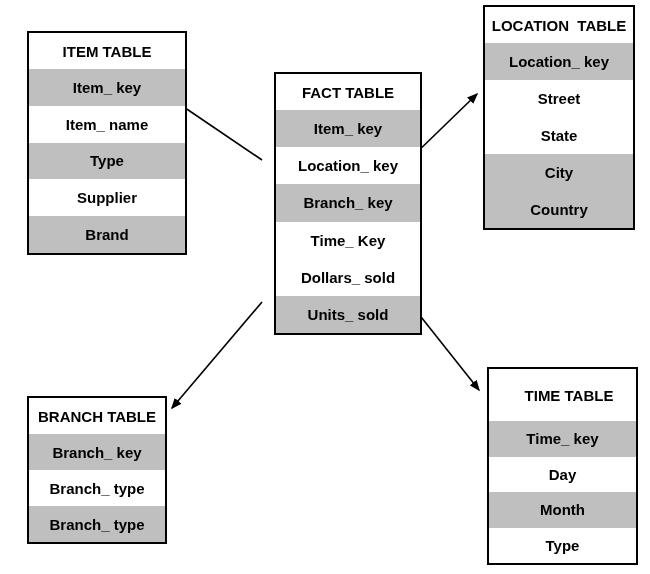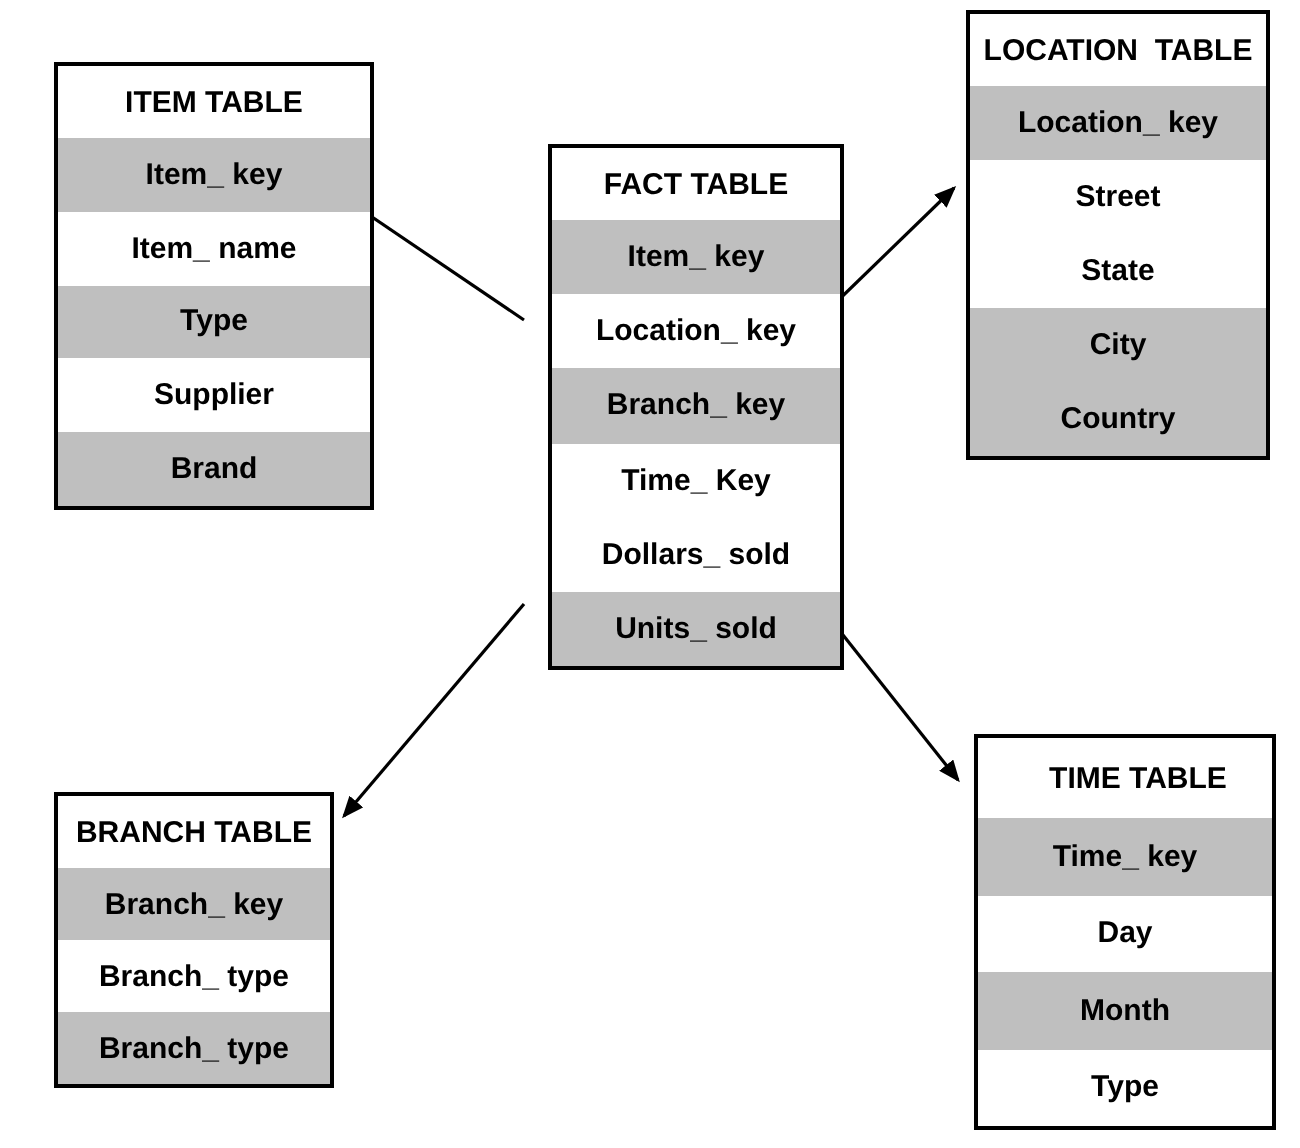--- a/index.html
+++ b/index.html
@@ -42,21 +42,21 @@
     display:flex;align-items:center;justify-content:center;
     white-space:pre;
     background:var(--plain);
   }
   .entity .row.shaded{background:var(--shaded);}
   #t-item    {left:27px;  top:31px;  width:160px; height:224px;}
   #t-location{left:483px; top:5px;   width:152px; height:225px;}
   #t-fact    {left:274px; top:72px;  width:148px; height:263px;}
   #t-branch  {left:27px;  top:396px; width:140px; height:148px;}
   #t-time    {left:487px; top:367px; width:151px; height:198px;}
-  #t-time .title{height:40px;margin-left:13px;}
+  #t-time .title{height:52px;margin-left:13px;}
   .connector{stroke:var(--border);stroke-width:1.6;}
 </style>
 </head>
 <body>
 
 <div id="canvas">
 
   <svg id="connectors" viewBox="0 0 650 574" xmlns="http://www.w3.org/2000/svg">
     <defs>
       <marker id="arrowhead" markerUnits="userSpaceOnUse" markerWidth="11" markerHeight="9" refX="9.5" refY="4.5" orient="auto">

